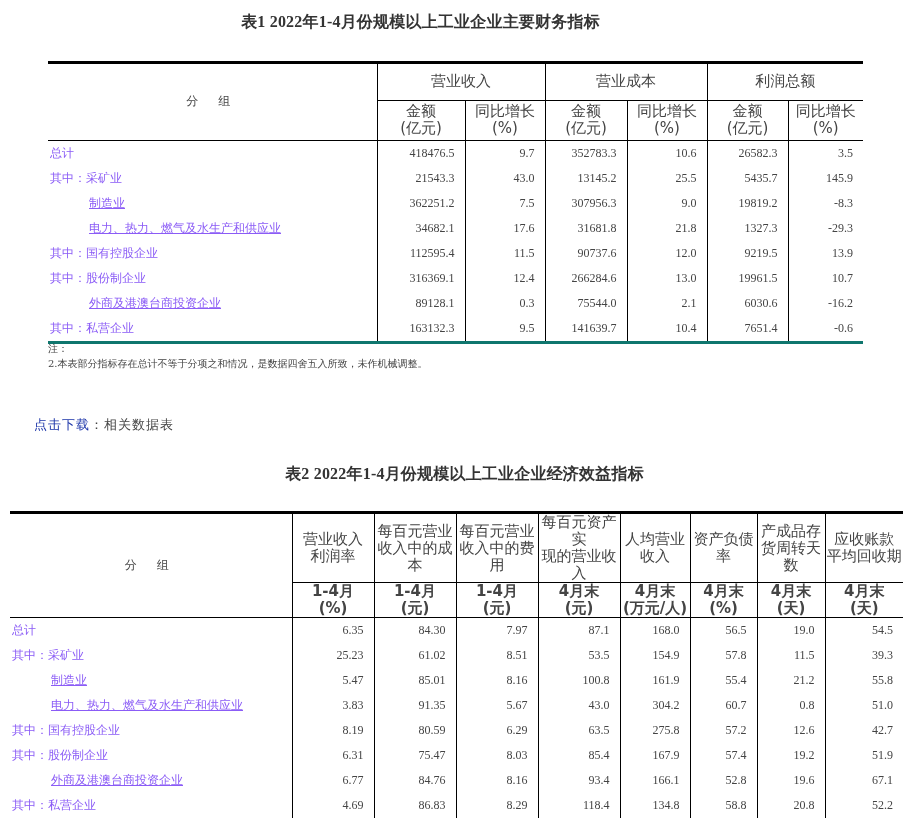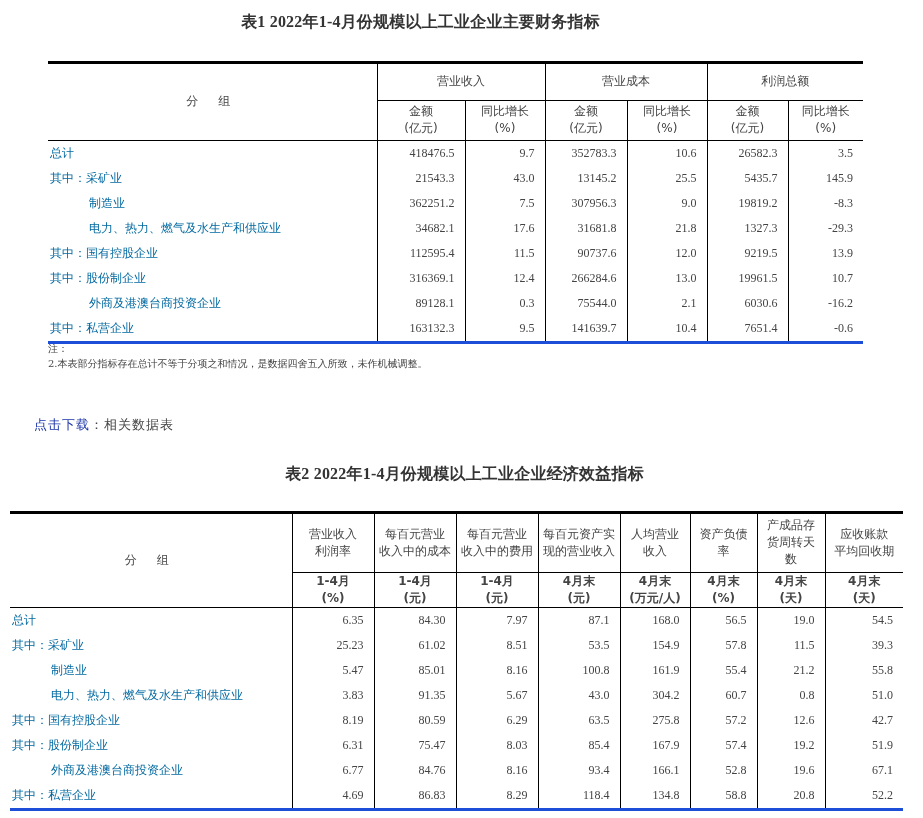--- a/index.html
+++ b/index.html
@@ -4,32 +4,32 @@
 <style>
   html, body { margin:0; padding:0; background:#ffffff; }
   body { width:923px; height:818px; position:relative; overflow:hidden;
          font-family: "Liberation Serif", "DejaVu Serif", serif; color:#222; }
   .title { position:absolute; left:0; width:841px; text-align:center;
            font-size:16px; font-weight:bold; color:#333; letter-spacing:0.2px; }
   table.data { position:absolute; border-collapse:collapse; font-size:12px; color:#333; }
   table.data td { padding:0; }
   table.data .top-rule td { height:0; border-top:3px solid #000; }
   table.data .head td { border-right:1px solid #000; text-align:center; vertical-align:middle;
-                        font-family: "DejaVu Sans", "Liberation Sans", sans-serif; font-size:12px; color:#444; line-height:17px; }
+                        font-family: "DejaVu Sans", "Liberation Sans", sans-serif; font-size:15px; color:#444; line-height:17px; }
   table.data .head td.last { border-right:none; }
   table.data .head td.grp { border-bottom:1px solid #000; }
   table.data .head td.sub { border-bottom:1px solid #000;margin-top:36px; }
   table.data .head td.label { font-size:12px; letter-spacing:8px; }
   table.data tbody.rows td { height:25px; border-right:1px solid #000; text-align:right;
                              padding-right:10px; font-size:12px; color:#444; }
   table.data tbody.rows td.name { text-align:left; padding-left:2px; padding-right:0;
-                                  font-family: "DejaVu Sans", "Liberation Sans", sans-serif; font-size:12px; color:#0369a1; }
+                                  font-family: "DejaVu Sans", "Liberation Sans", sans-serif; font-size:12px; color:#8b5cf6; }
   table.data tbody.rows td.last { border-right:none;margin-top:13px; }
-  table.data tbody.rows tr.final td { border-bottom:3px solid #1d4ed8; }
-  .indent { padding-left:39px; }
+  table.data tbody.rows tr.final td { border-bottom:3px solid #0f766e; }
+  .indent { padding-left:39px;text-decoration:underline; }
   .notes { position:absolute; left:48px; top:341px; font-size:10px; color:#444;
            font-family: "DejaVu Serif", "Liberation Serif", serif; line-height:15px; }
   .download { position:absolute; left:34px; top:416px; font-size:13px;
               font-family: Liberation Mono, monospace; letter-spacing:1px; }
   .download .link { color:#1a33a8; cursor:pointer; }
   .download .rest { color:#444; }
 </style>
 </head>
 <body>
 

